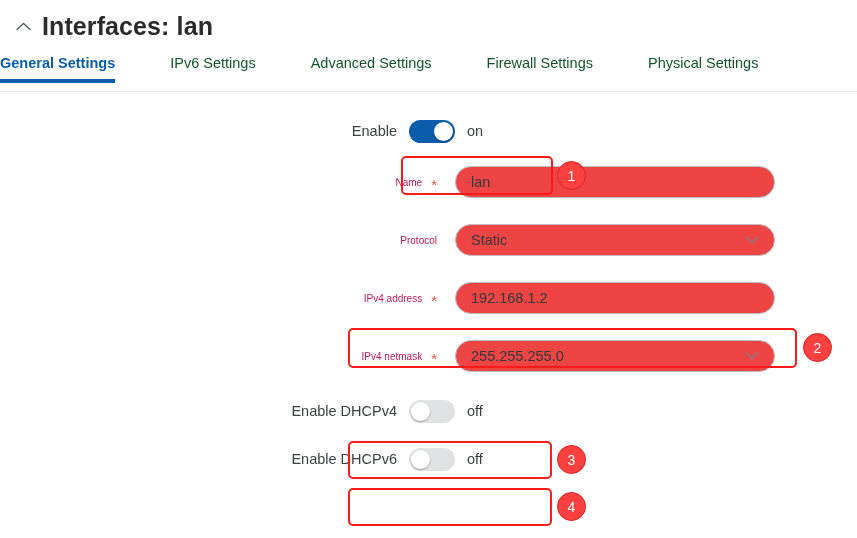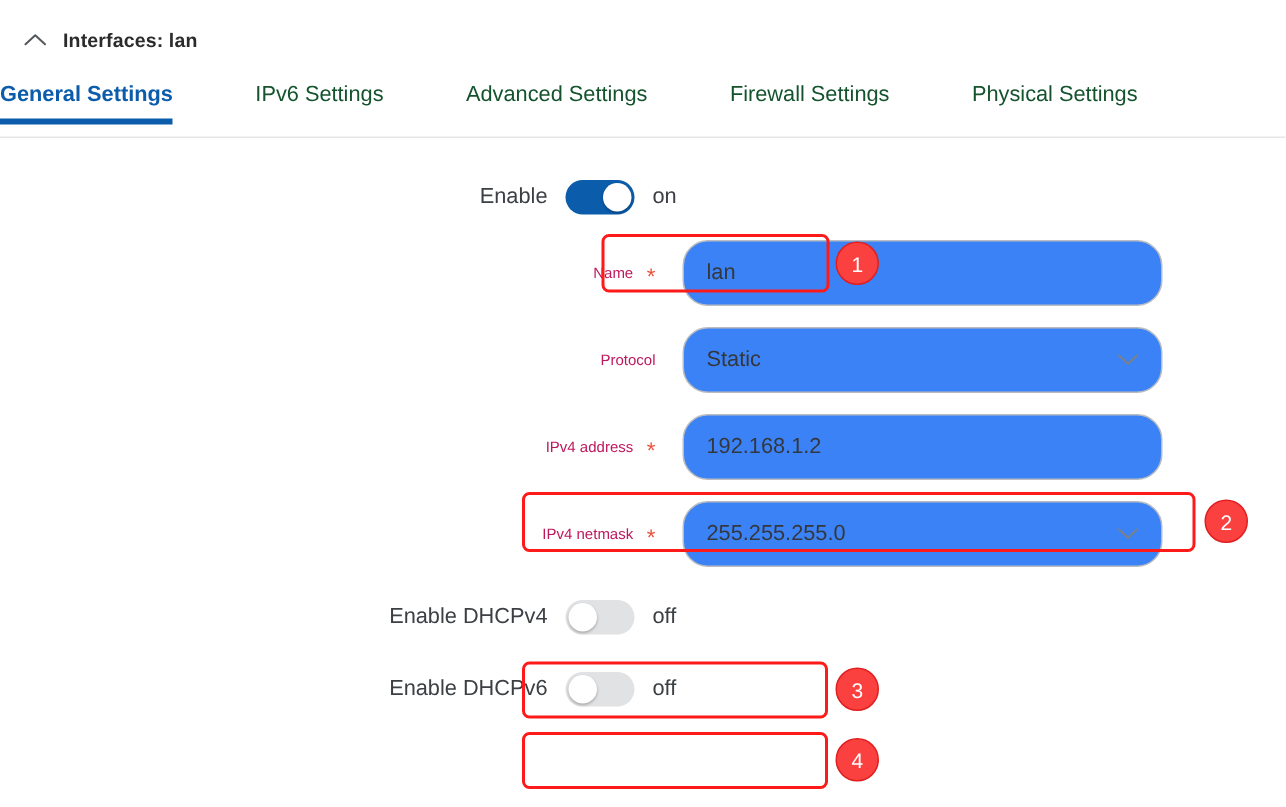--- a/index.html
+++ b/index.html
@@ -29,21 +29,21 @@
     width: 16px;
     height: 16px;
     display: inline-flex;
     align-items: center;
     justify-content: center;
     color: #555a5f;
     flex: none;
   }
   .collapse-icon svg { display: block; }
   .page-title {
-    font-size: 13px;
+    font-size: 25px;
     font-weight: bold;
     color: #2b2b2b;
     letter-spacing: .1px;
     line-height: 1;
   }
 
   
   .tabbar {
     position: relative;
     margin-top: 22px;
@@ -123,25 +123,25 @@
   }
 
   .control-col {
     width: 320px;
     flex: none;
   }
 
   .text-input,
   .select-input {
     width: 320px;
-    height: 44px;
+    height: 32px;
     box-sizing: border-box;
     border: 1px solid #b9bcc0;
     border-radius: 17px;
-    background: #3b82f6;
+    background: #ef4444;
     font-family: "Liberation Sans", sans-serif;
     font-size: 14.5px;
     color: #34383c;
     padding: 0 15px;
     outline: none;
     display: flex;
     align-items: center;
   }
   .select-input {
     justify-content: space-between;
@@ -155,20 +155,21 @@
   }
   .chev svg { display: block; }
 
   
   .toggle-row {
     position: relative;
     display: flex;
     align-items: center;
     height: 38px;
     margin-bottom: 10px;
+    margin-left: 32px;
   }
   .toggle-row .label-col { padding-right: 0; }
   .toggle-inner {
     display: flex;
     align-items: center;
   }
   .toggle-label {
     font-size: 14.5px;
     color: #3c4044;
     white-space: nowrap;

